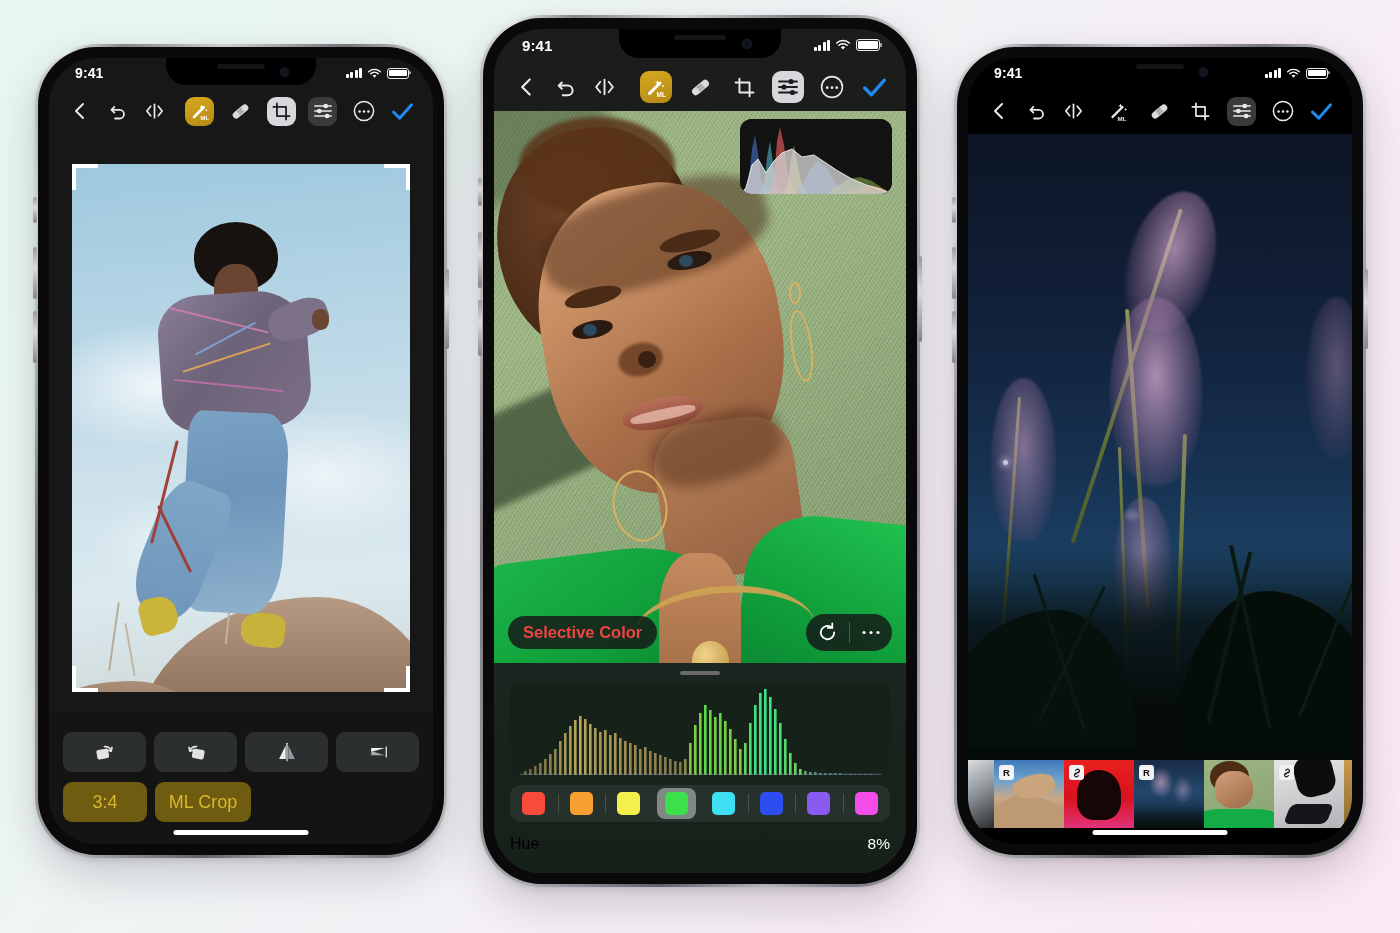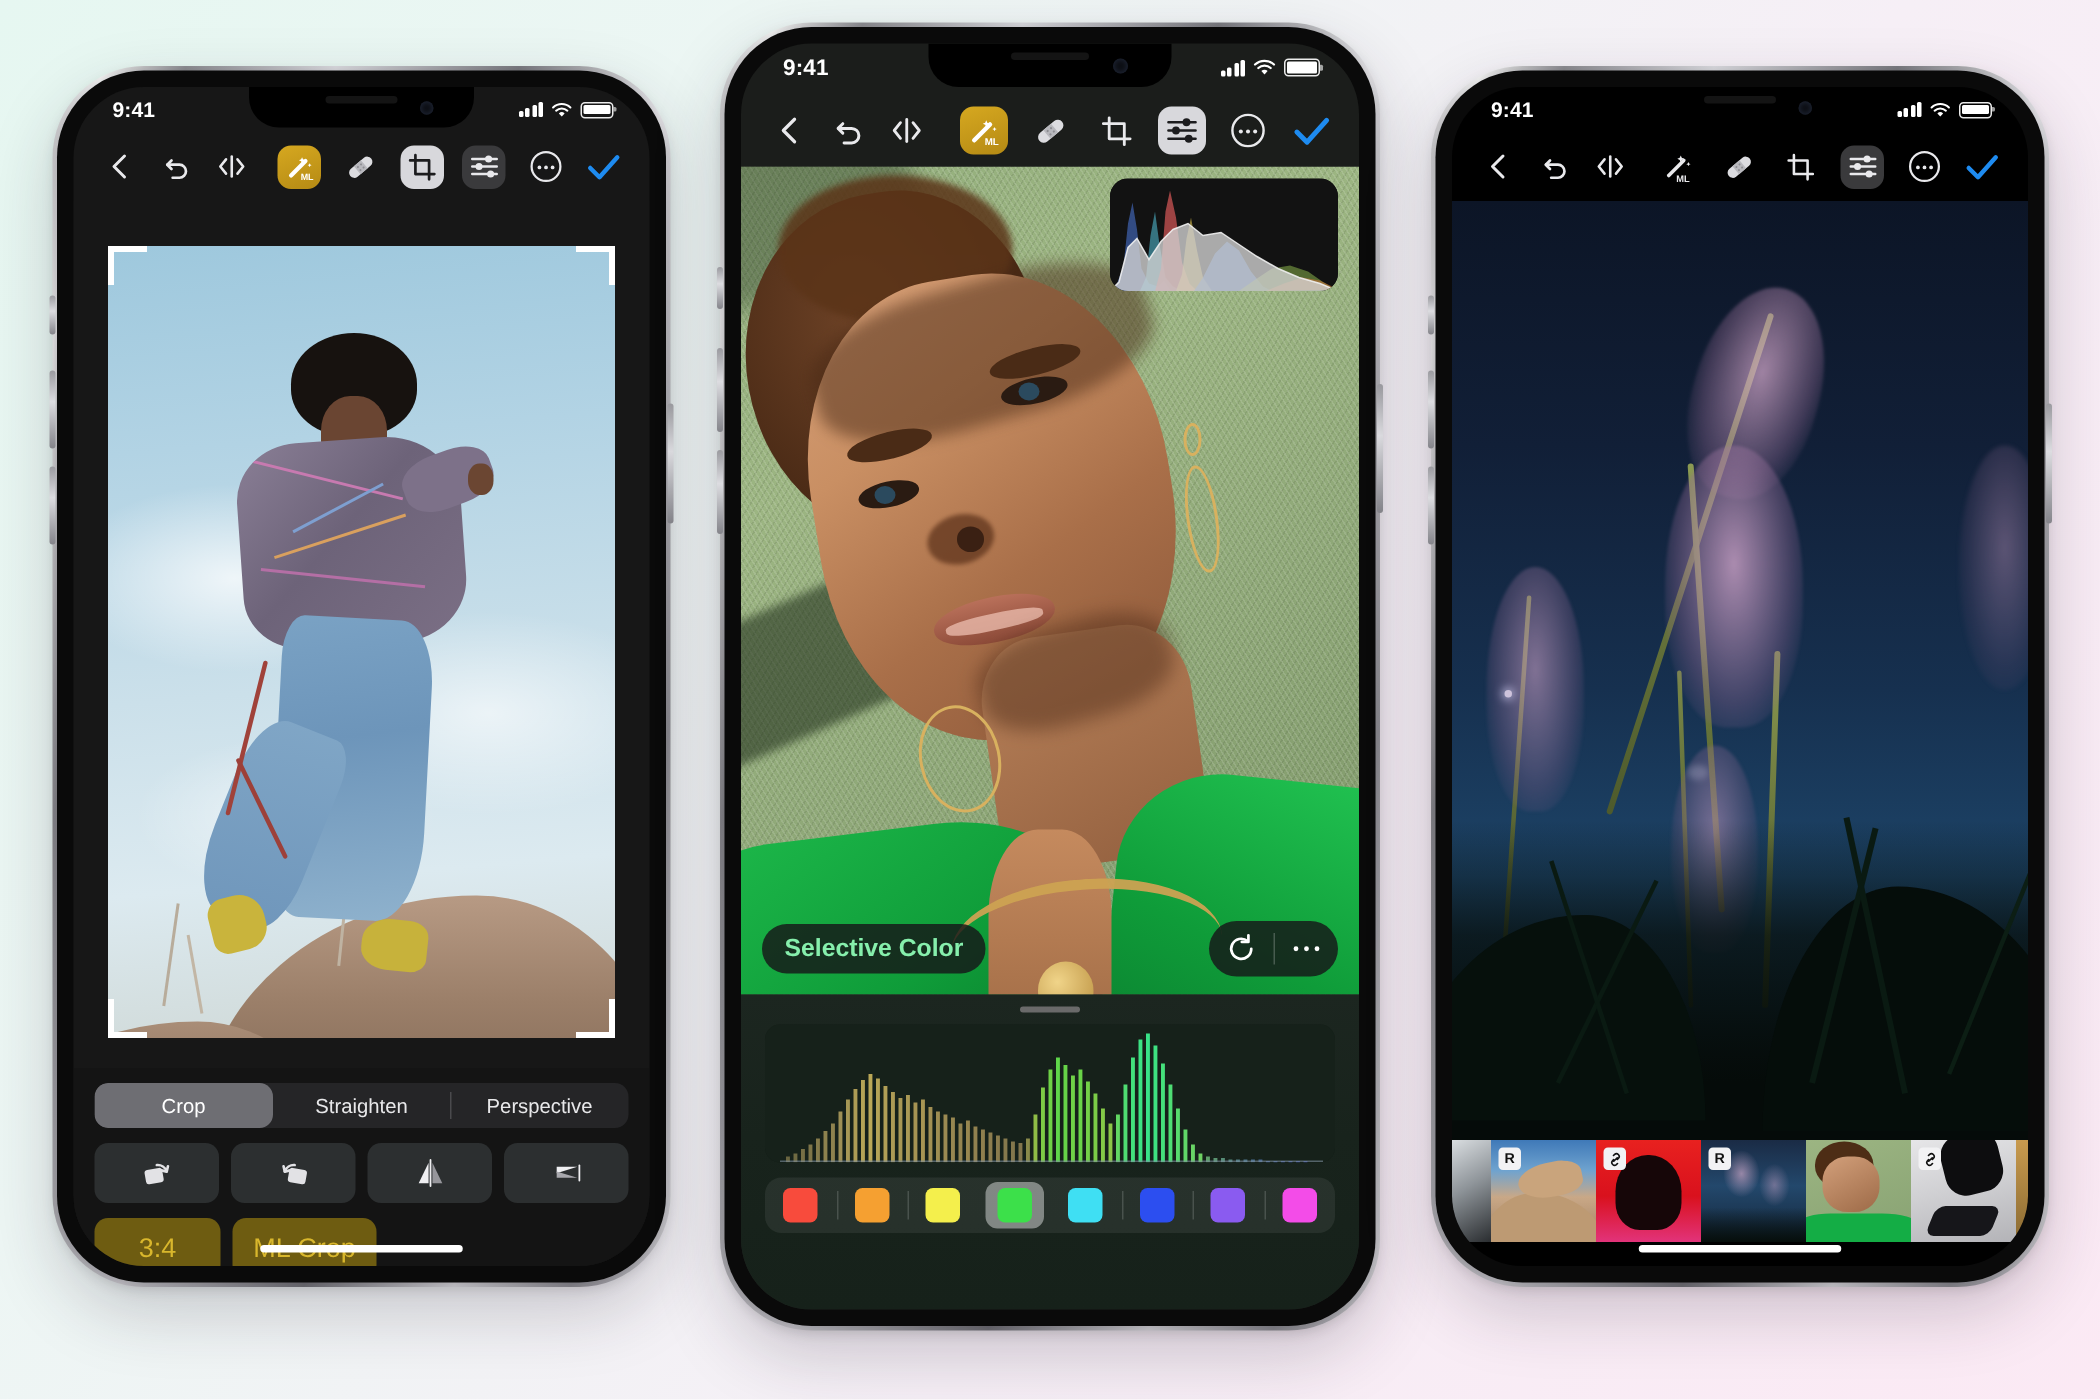--- a/index.html
+++ b/index.html
@@ -75,21 +75,21 @@
   .btn-y { background:#6e5c11; color:#d9b72c; }
   .btn-g { background:#3b3f40; color:#e8e8ea; }
   .row3 > div { height:40px; border-radius:9px; display:flex; align-items:center;
                 justify-content:center; font-size:18px; }
 
   
   #p2 { left:483px; top:18px; width:434px; height:866px; }
   #p2 .screen { background:#1b1d1b; }
   .p2-photo { position:absolute; left:0; right:0; overflow:hidden; }
   .histo-pill { position:absolute; border-radius:12px; background:#131313; overflow:hidden; }
-  .sc-label { position:absolute; background:rgba(22,22,24,.82); color:#86efac; font-weight:700;
+  .sc-label { position:absolute; background:rgba(22,22,24,.82); color:#ef4444; font-weight:700;
               border-radius:17px; display:flex; align-items:center; }
   .sc-actions { position:absolute; background:rgba(22,22,24,.82); border-radius:19px;
                 display:flex; align-items:center; }
   .sc-actions .sep { width:1px; align-self:stretch; margin:8px 0; background:rgba(255,255,255,.22); }
   .p2-sheet { position:absolute; left:0; right:0; bottom:0;
               background: linear-gradient(180deg,#1c2620 0%,#18231c 45%,#16211a 100%); }
   .grabber { position:absolute; left:50%; transform:translateX(-50%); background:#6a6a6a; border-radius:3px; }
   .p2-histo { position:absolute; border-radius:10px; background:#151f18; overflow:hidden; }
   .sw-track { position:absolute; background:rgba(255,255,255,.07); border-radius:11px;
               display:flex; align-items:center; }
@@ -257,25 +257,20 @@
       <div class="crop-hdl" style="left:23px;top:30px;width:4px;height:26px"></div>
       <div class="crop-hdl" style="right:23px;top:30px;width:26px;height:4px"></div>
       <div class="crop-hdl" style="right:23px;top:30px;width:4px;height:26px"></div>
       <div class="crop-hdl" style="left:23px;bottom:20px;width:26px;height:4px"></div>
       <div class="crop-hdl" style="left:23px;bottom:20px;width:4px;height:26px"></div>
       <div class="crop-hdl" style="right:23px;bottom:20px;width:26px;height:4px"></div>
       <div class="crop-hdl" style="right:23px;bottom:20px;width:4px;height:26px"></div>
     </div>
 
     <div class="p1-panel" style="height:132px;padding:10px 14px 0">
-      <div class="seg">
-        <div class="on">Crop</div>
-        <div>Straighten</div>
-        <div class="divr">Perspective</div>
-      </div>
 
       <div class="row4" style="margin-top:10px">
         <div>
           <svg width="24" height="22" viewBox="0 0 26 24">
             <rect x="4" y="9" width="13" height="10.5" rx="2.2" fill="#e2e2e5" transform="rotate(-10 10.5 14)"></rect>
             <path d="M12.5 6.2a7 7 0 0 1 7.2 4.6" stroke="#e2e2e5" stroke-width="1.9" fill="none" stroke-linecap="round"></path>
             <path d="M20.6 7.1l-.9 3.9-3.9-.9" stroke="#e2e2e5" stroke-width="1.9" fill="none" stroke-linecap="round" stroke-linejoin="round"></path>
           </svg>
         </div>
         <div>
@@ -597,20 +592,27 @@
         <div class="sw-cell">
             <span class="vsep"></span>
             <span class="chip" style="background:#8a5bf0"></span>
           </div>
         <div class="sw-cell">
             <span class="vsep"></span>
             <span class="chip" style="background:#f34ce8"></span>
           </div>
       </div>
 
+      <div class="slider-row" style="top:172px;height:56px;padding:0 16px">
+        <div style="display:flex;justify-content:space-between;align-items:baseline">
+          <span>Hue</span>
+          <span class="val">8%</span>
+        </div>
+
+      </div>
 
     </div>
   </div>
 </div>
 
 <div class="phone" id="p3">
   <div class="sidebtn left" style="top:150px;height:26px"></div>
   <div class="sidebtn left" style="top:200px;height:52px"></div>
   <div class="sidebtn left" style="top:264px;height:52px"></div>
   <div class="sidebtn right" style="top:222px;height:80px"></div>

